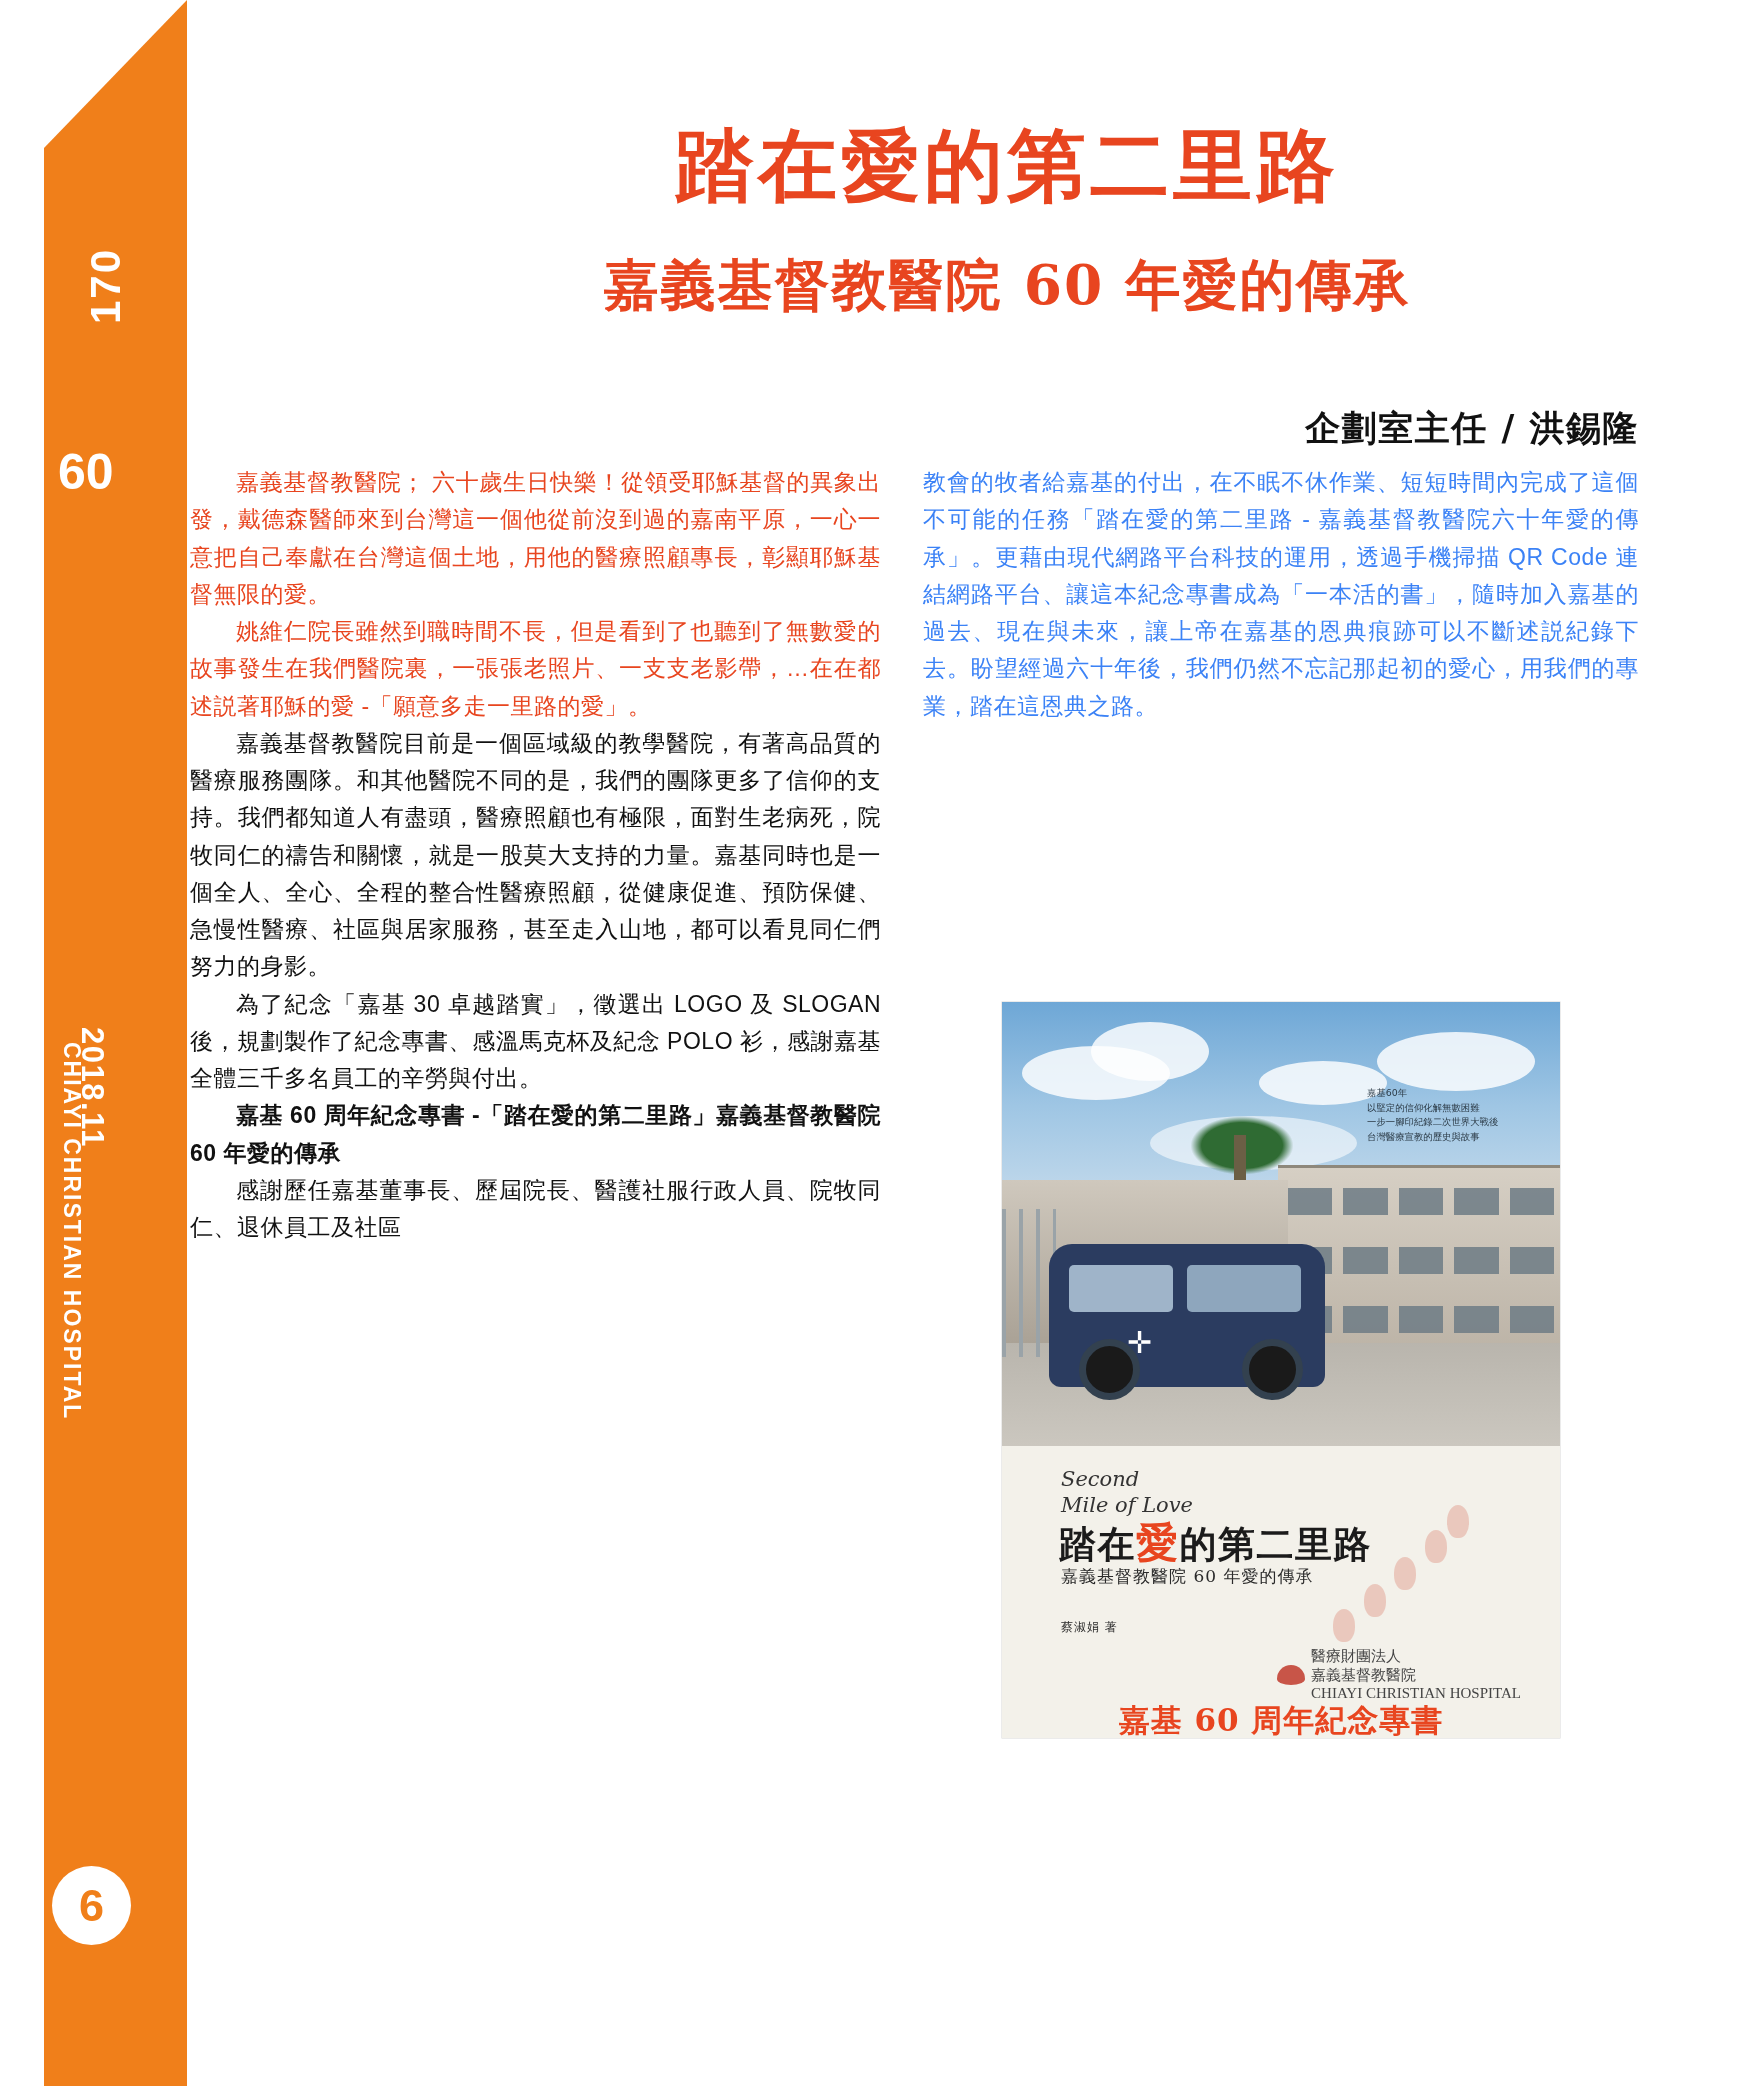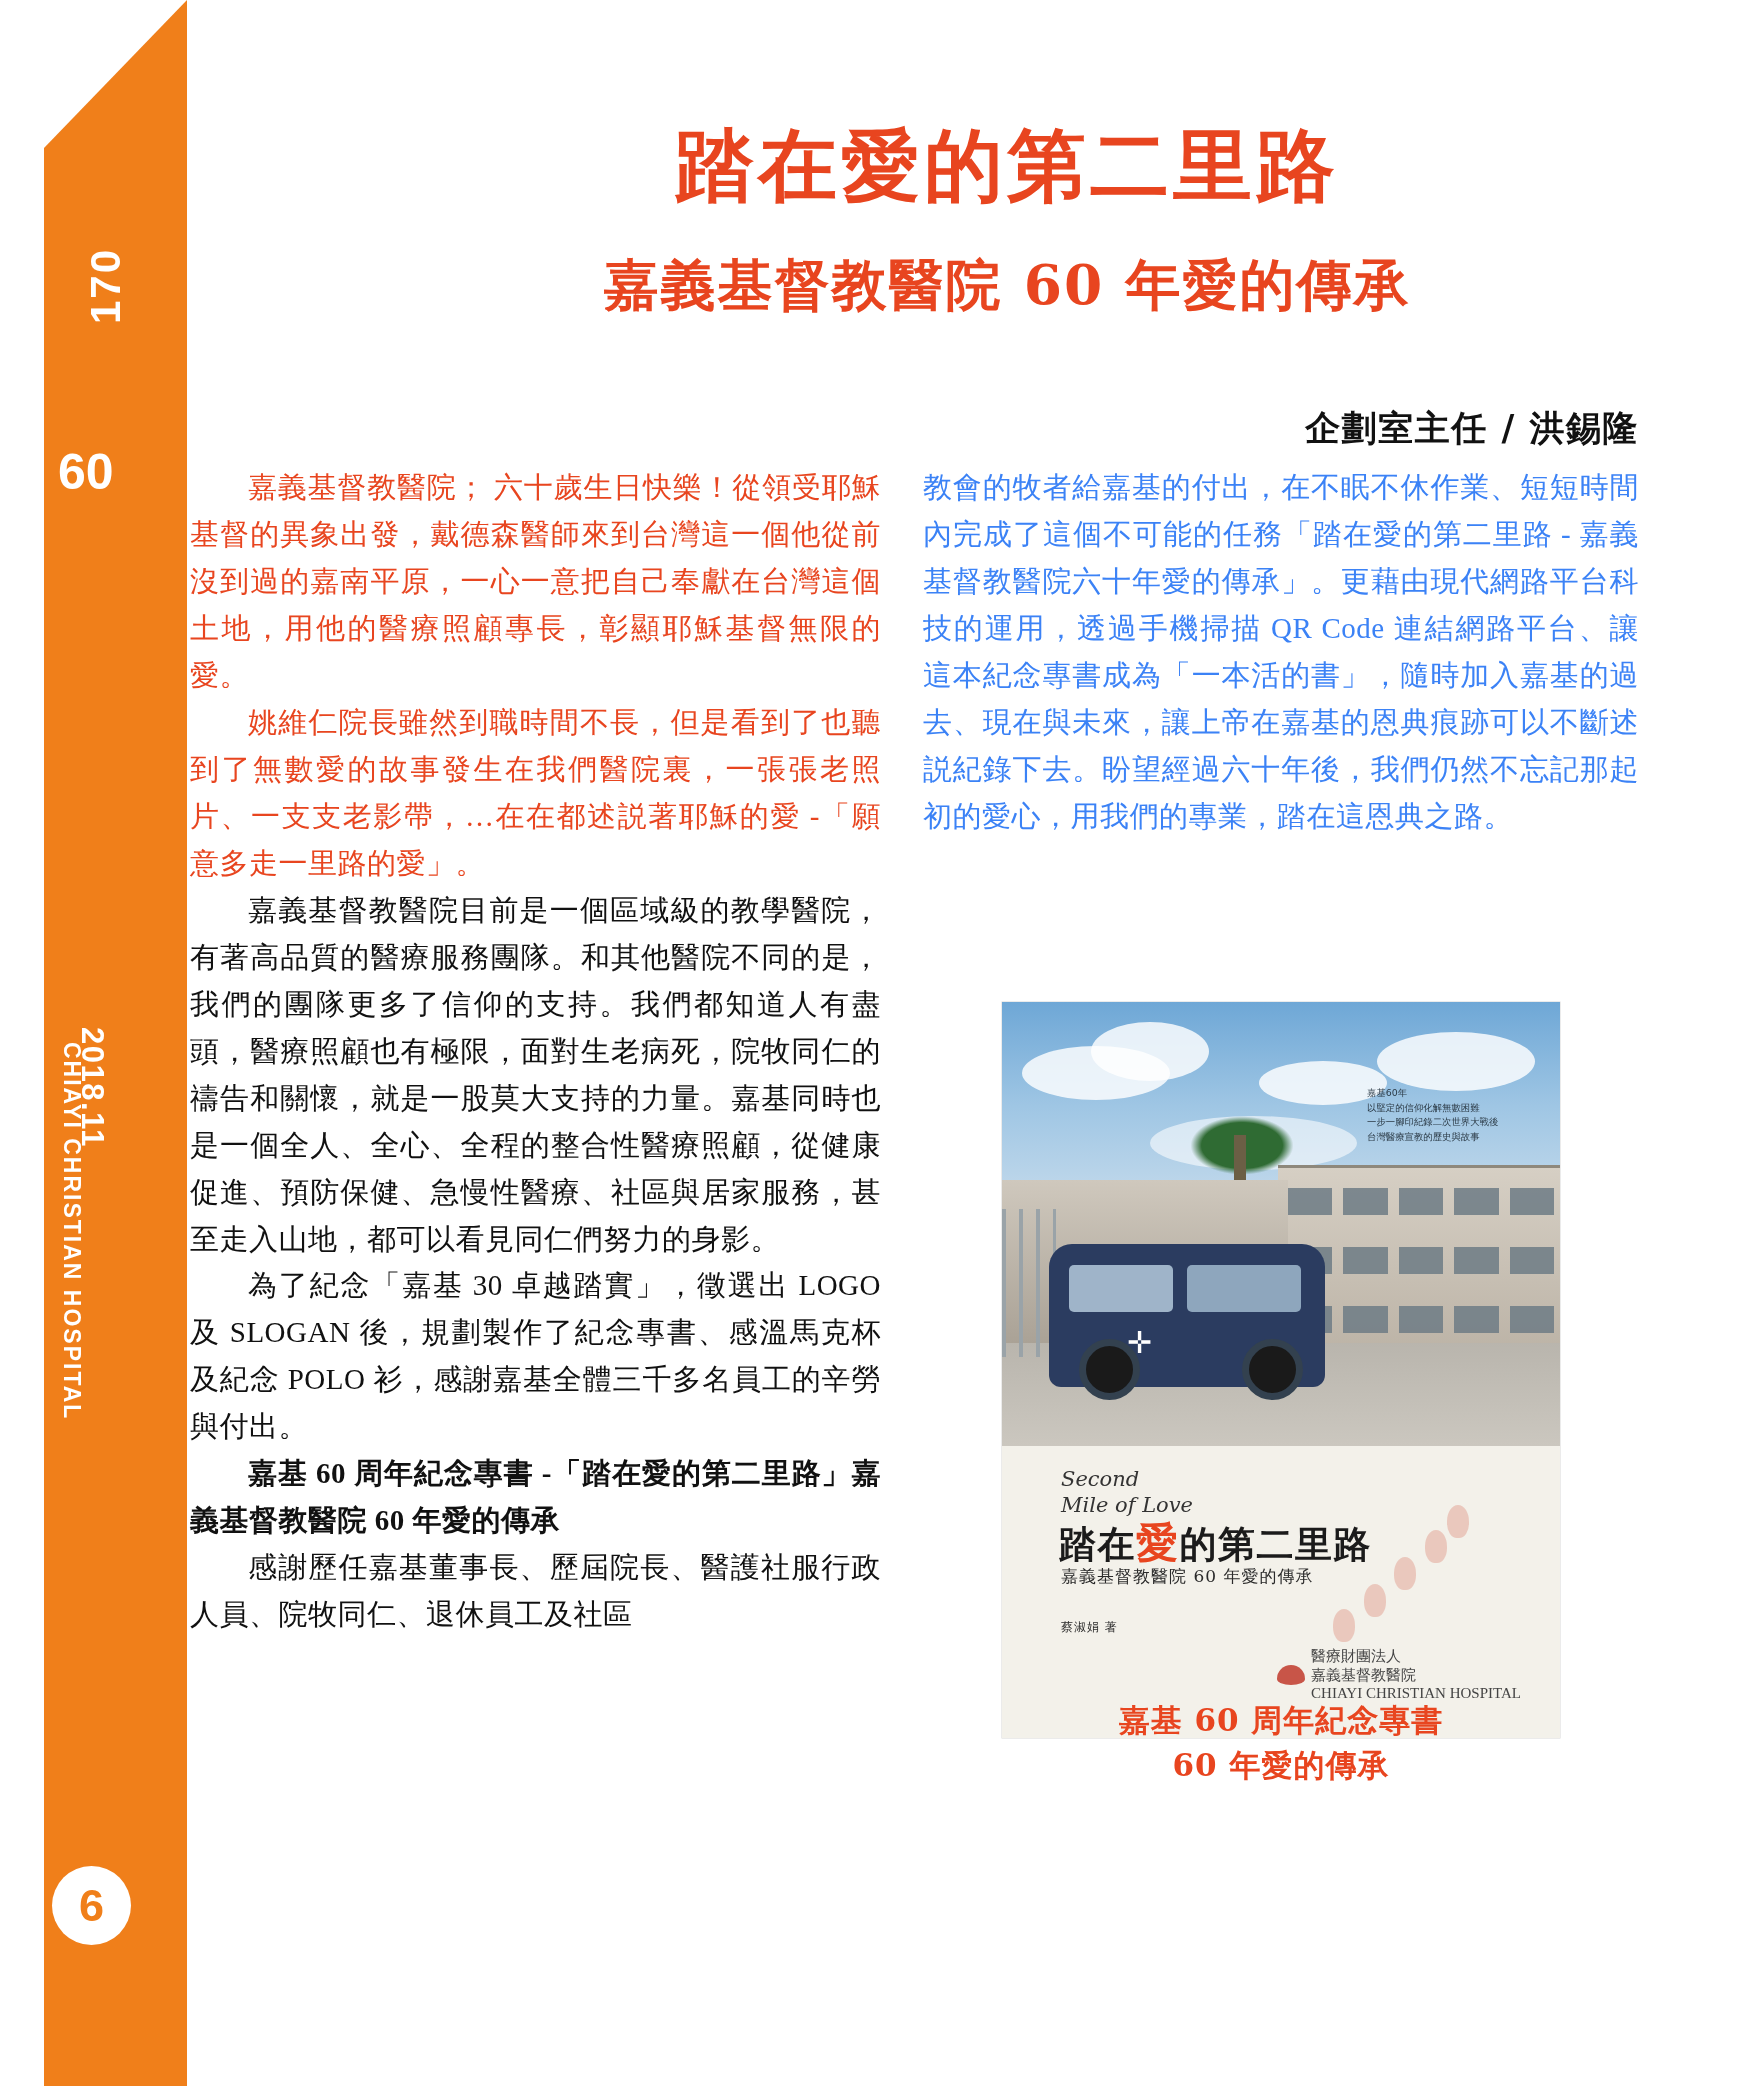--- a/index.html
+++ b/index.html
@@ -144,25 +144,25 @@
     color: #111111;
     font-size: 35px;
     font-weight: bold;
     letter-spacing: 1.5px;
     font-family: "DejaVu Serif", serif;
   }
 
   
   .col {
     position: absolute;
-    font-size: 29px;
+    font-size: 23px;
     line-height: 1.62;
     letter-spacing: 0.5px;
     text-align: justify;
-    font-family: Liberation Serif, serif;
+    font-family: Liberation Sans, sans-serif;
   }
   .col p {
     margin: 0 0 0 0;
     text-indent: 2em;
   }
   .col p.noindent {
     text-indent: 0;
   }
   .col-left {
     left: 190px;
@@ -566,15 +566,14 @@
   <div class="bk-logo">
     <div class="mark"></div>
     <div class="lbl" style="white-space: pre-line;">醫療財團法人
 嘉義基督教醫院
 CHIAYI CHRISTIAN HOSPITAL</div>
   </div>
 </div>
 
 <div class="caption">
   <div>嘉基 60 周年紀念專書</div>
-  <div>60 年愛的傳承</div>
 </div>
 
 
 </body></html>

